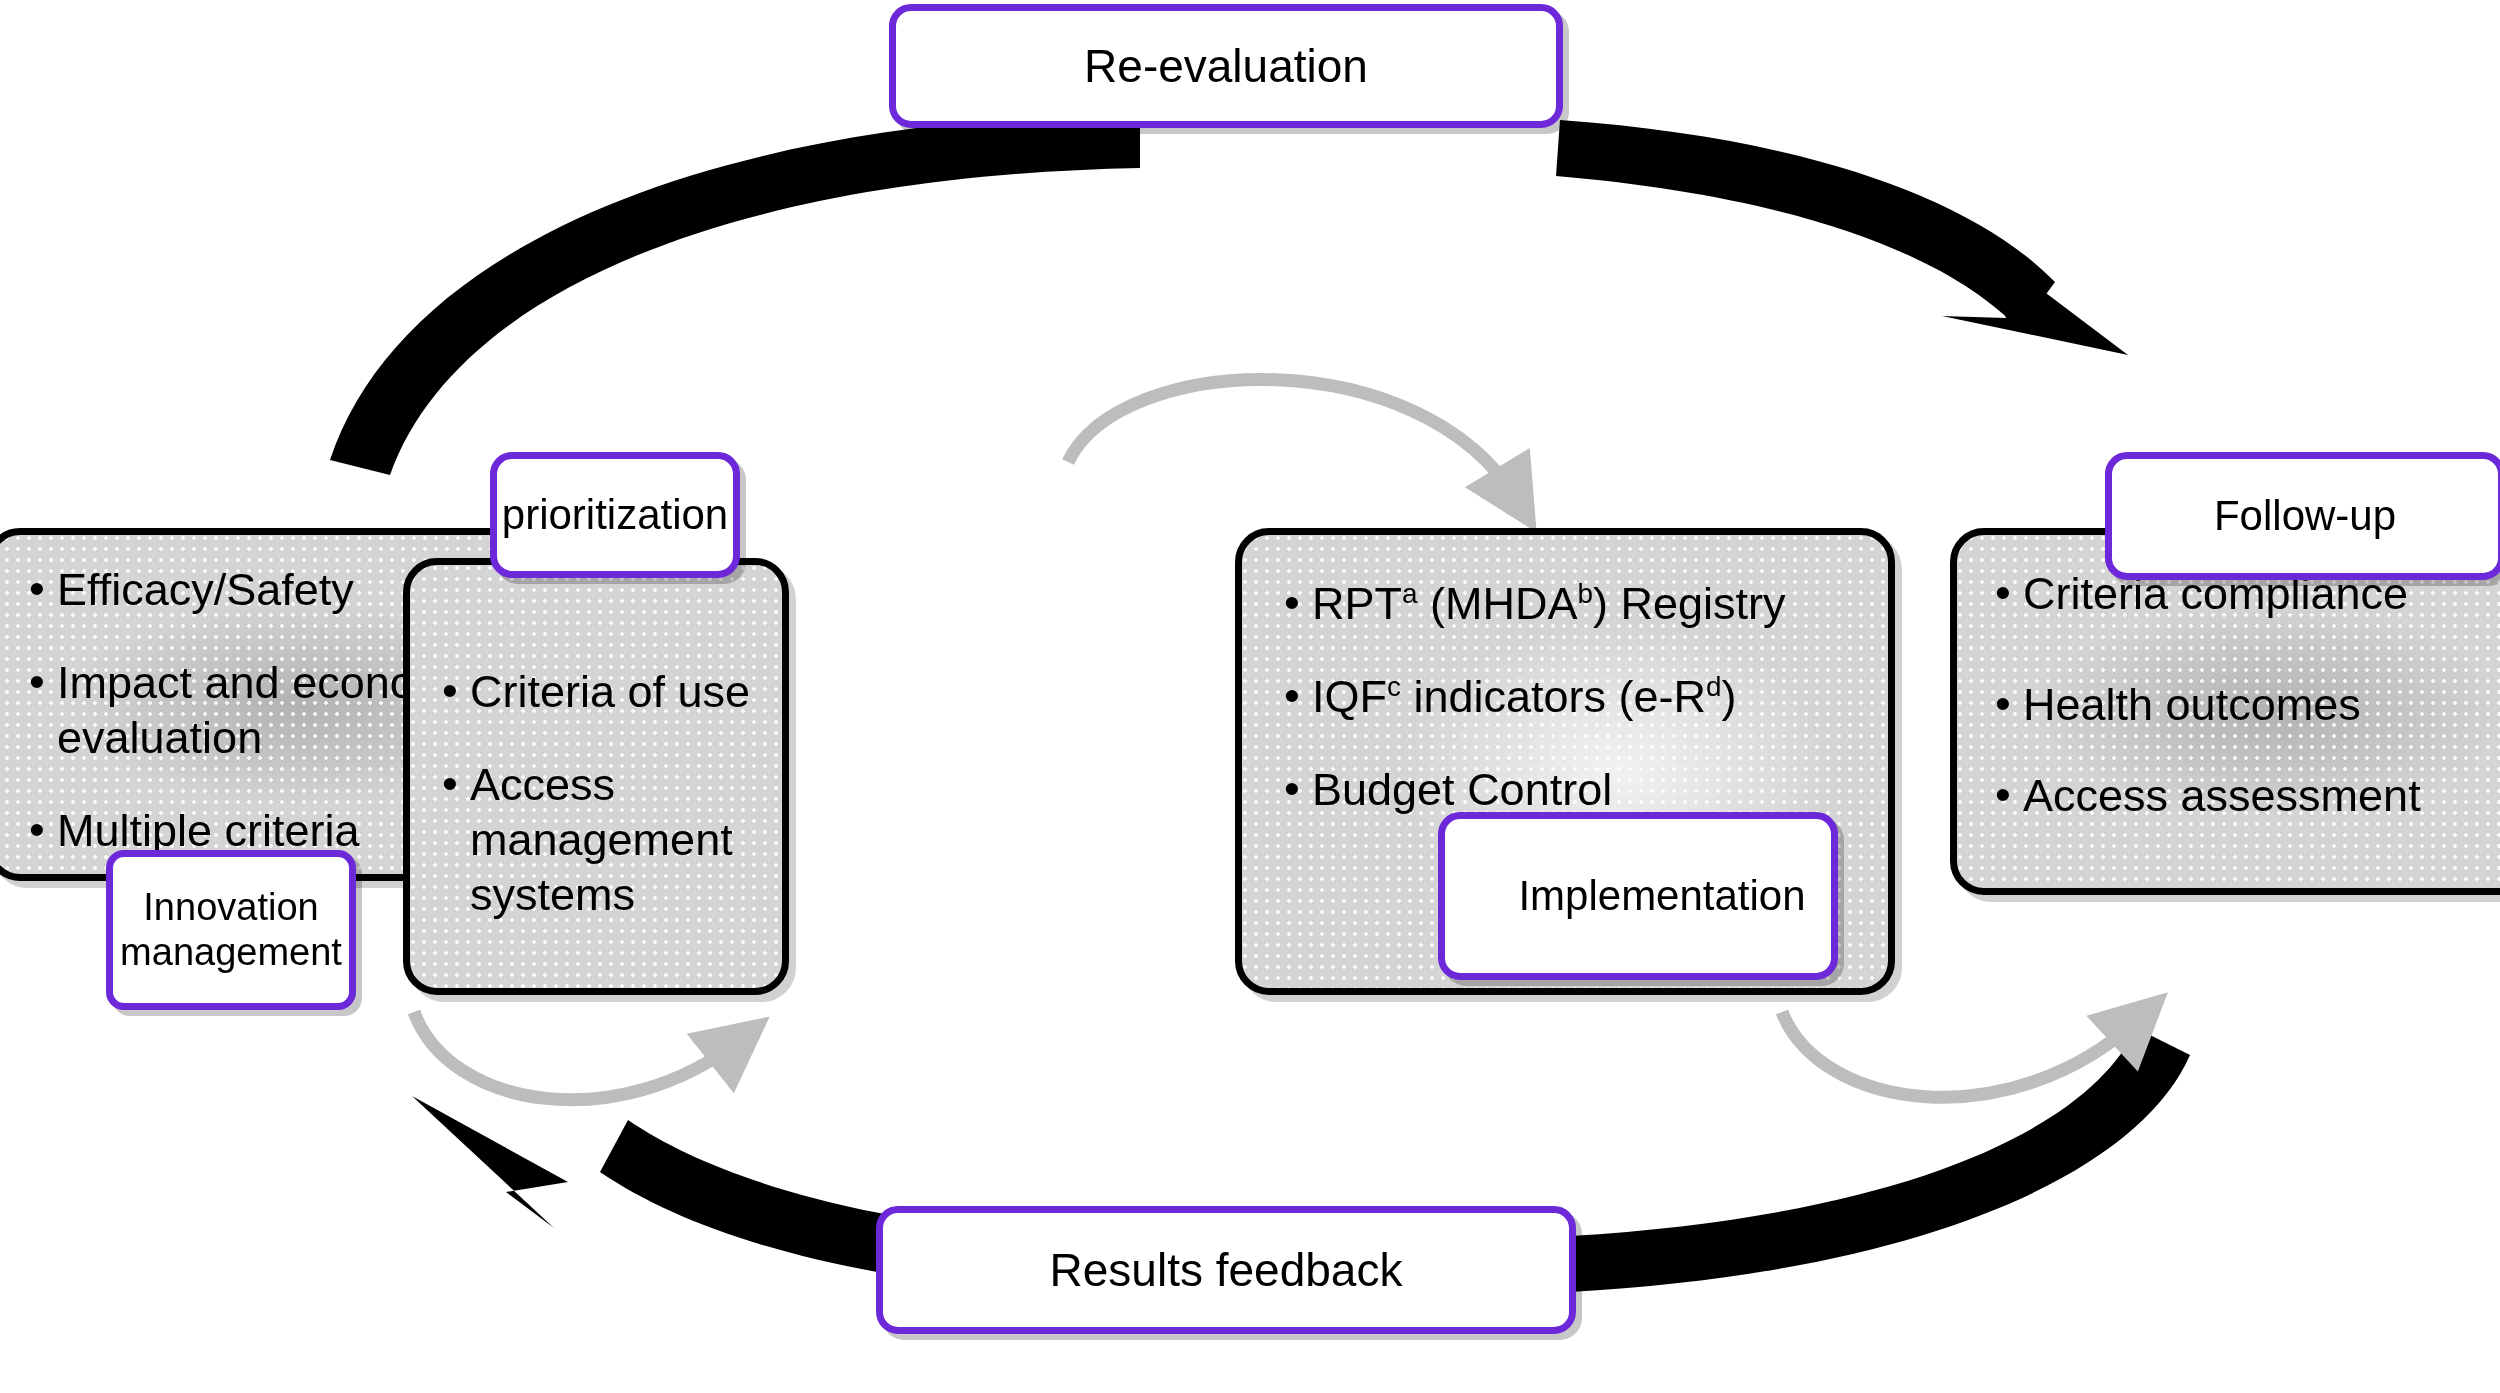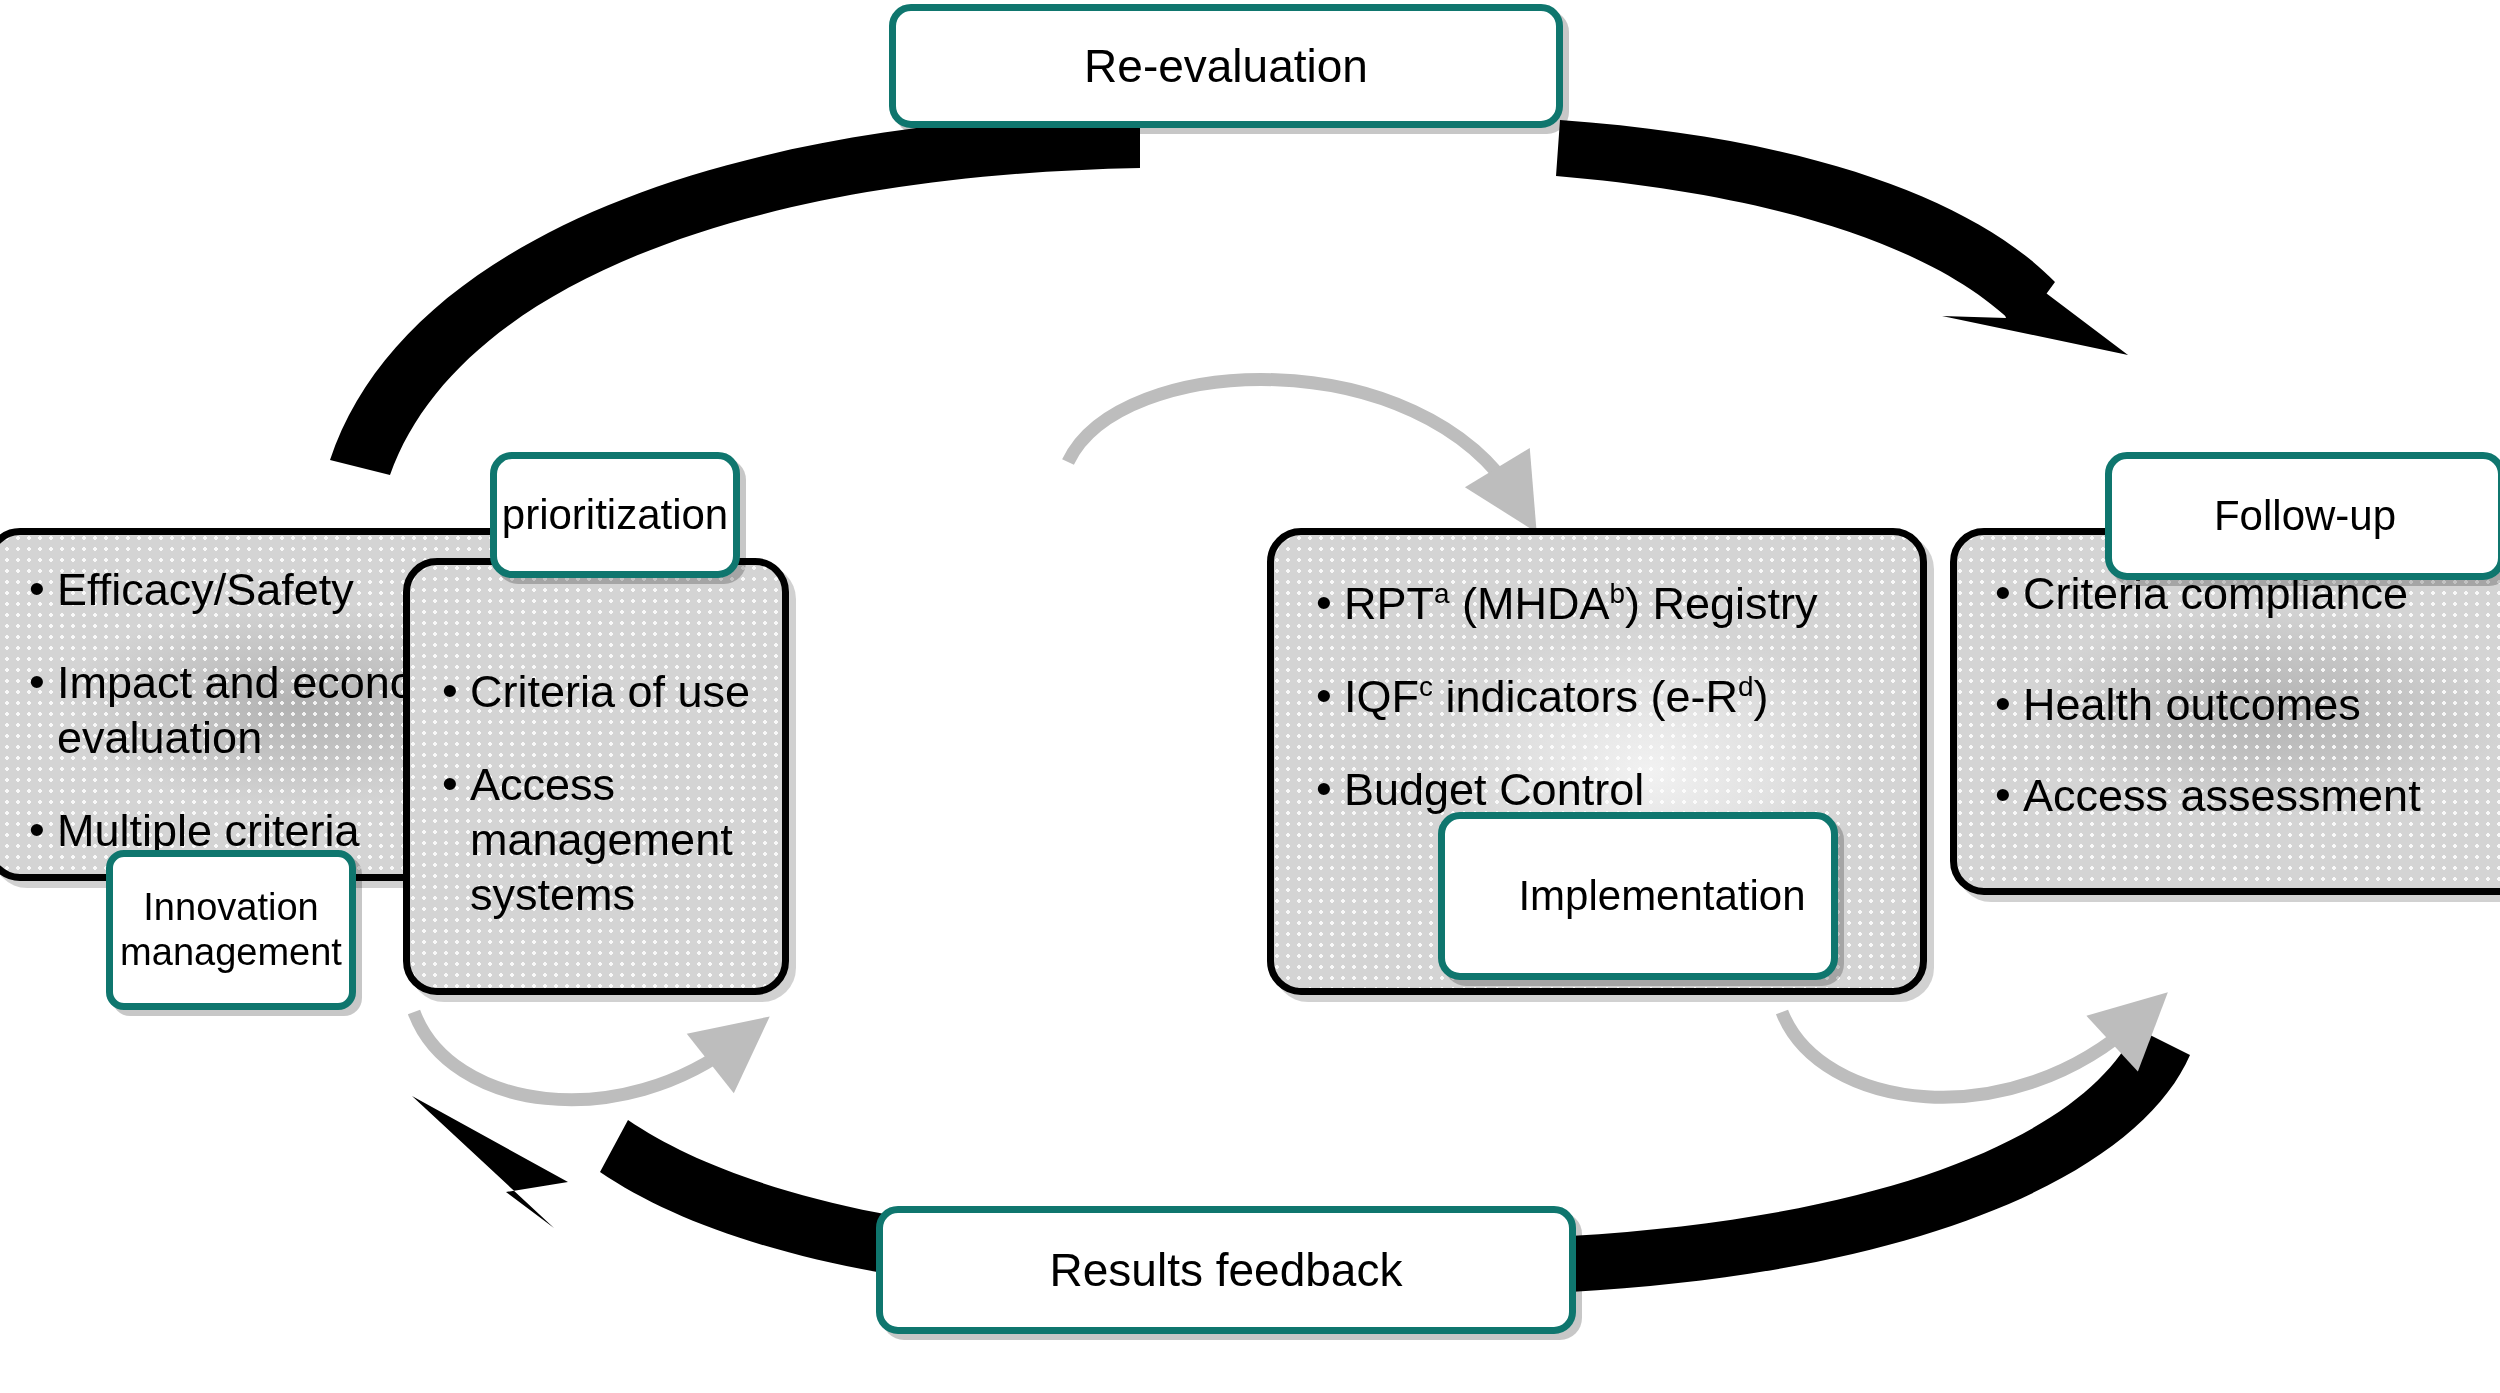--- a/index.html
+++ b/index.html
@@ -67,21 +67,21 @@
     position: absolute;
     left: 2px;
     top: -1px;
   }
   .bullets sup { font-size: 0.62em; vertical-align: super; }
 
   
   .label-box {
     position: absolute;
     box-sizing: border-box;
-    border: 7px solid #0f766e;
+    border: 7px solid #6d28d9;
     border-radius: 22px;
     background: #ffffff;
     display: flex;
     align-items: center;
     justify-content: center;
     text-align: center;
     font-size: 42px;
     line-height: 1.18;
     box-shadow: 6px 6px 0 rgba(0,0,0,0.22);
     z-index: 6;
@@ -169,21 +169,21 @@
         <span>Access management systems</span>
       </li>
     </ul>
   </div>
   <div class="label-box" style="left:490px; top:452px; width:250px; height:126px;">
     <div>
       <div>prioritization</div>
     </div>
   </div>
 
-  <div class="panel shaded3" style="left:1235px; top:528px; width:660px; height:467px;margin-left:32px;">
+  <div class="panel shaded3" style="left:1235px; top:528px; width:660px; height:467px;">
     <ul class="bullets" style="margin:42px 24px 0 40px;">
       <li>
         <span>RPT</span><sup>a</sup><span> (MHDA</span><sup>b</sup><span>) Registry</span>
       </li>
       <li>
         <span>IQF</span><sup>c</sup><span> indicators (e-R</span><sup>d</sup><span>)</span>
       </li>
       <li>
         <span>Budget Control</span>
       </li>

